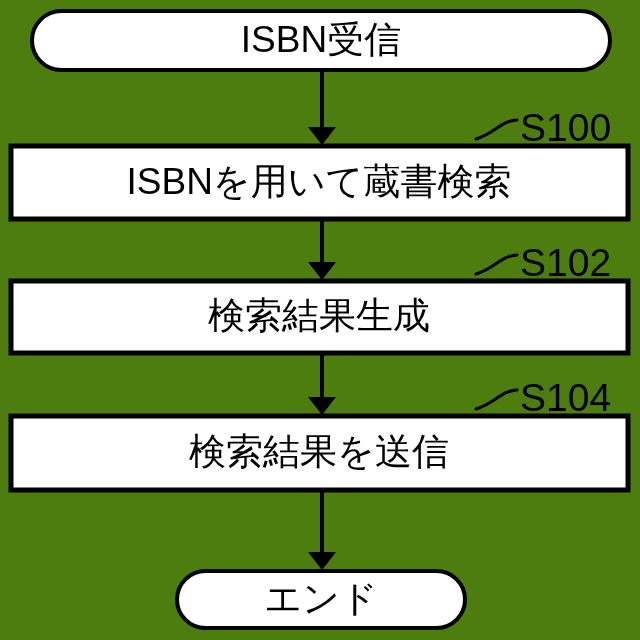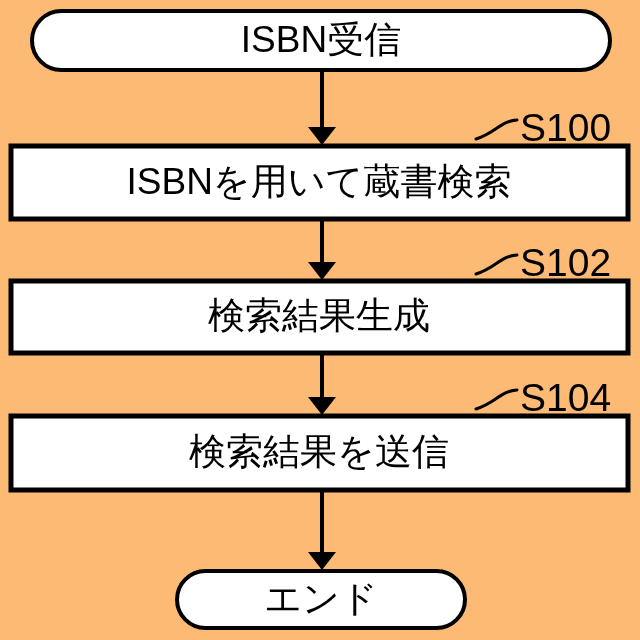--- a/index.html
+++ b/index.html
@@ -7,21 +7,21 @@
     padding: 0;
     background: #ffffff;
   }
   body {
     font-family: "Liberation Sans", "DejaVu Sans", sans-serif;
   }
   #canvas {
     position: relative;
     width: 640px;
     height: 640px;
-    background: #fdba74;
+    background: #4d7c0f;
     overflow: hidden;
   }
   #flow-svg {
     position: absolute;
     top: 0;
     left: 0;
     width: 640px;
     height: 640px;
   }
   .node-shape {

